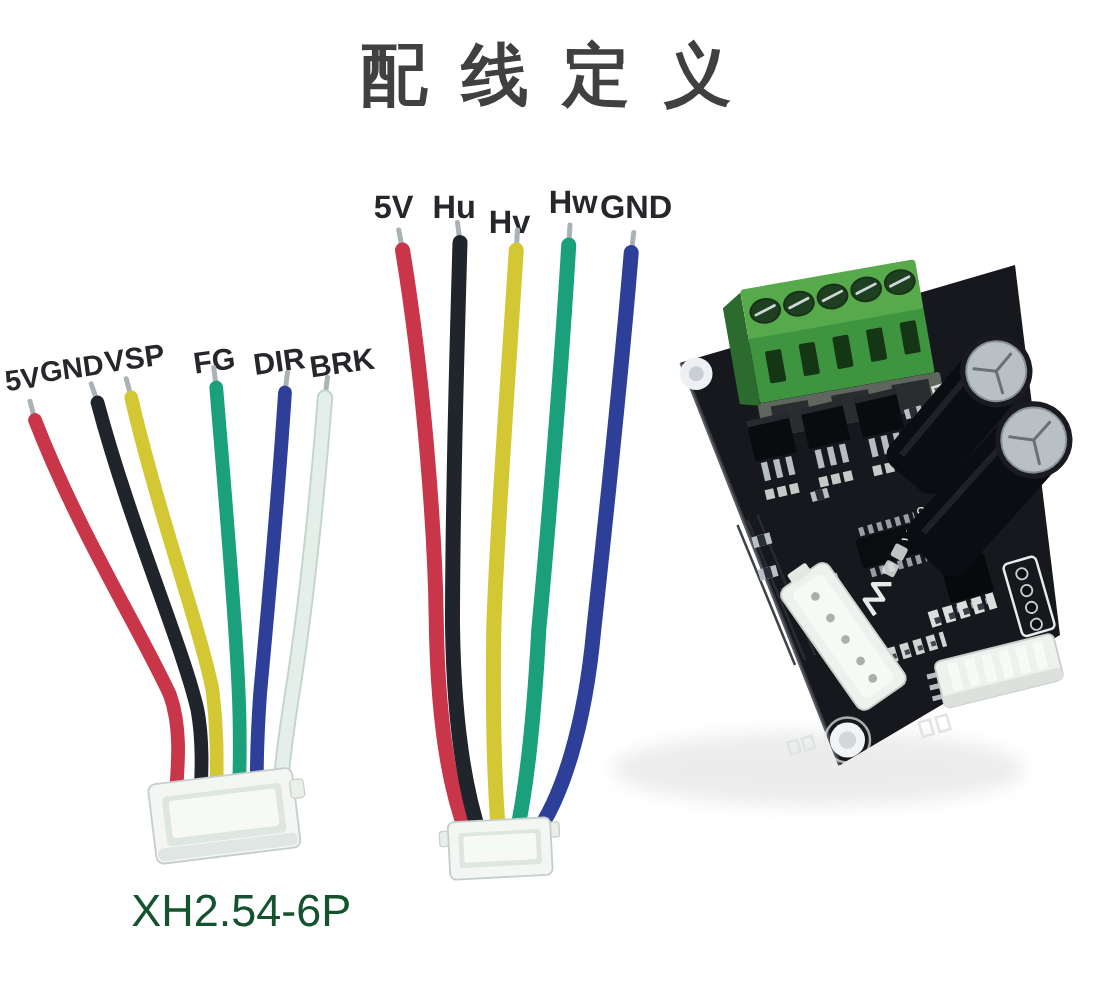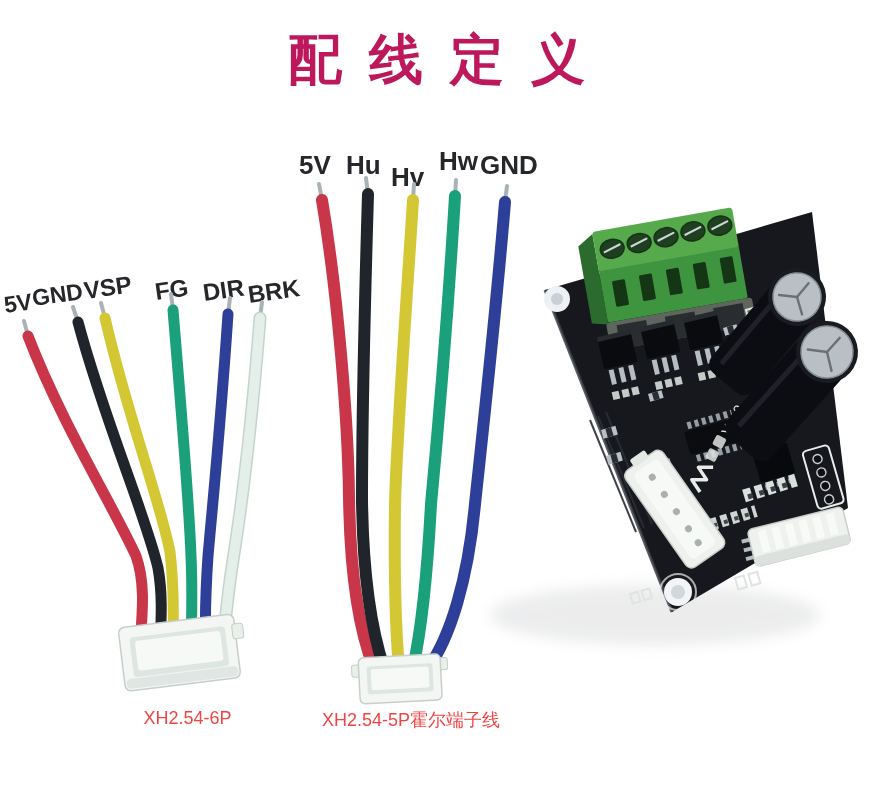--- a/index.html
+++ b/index.html
@@ -2,29 +2,29 @@
 <html><head>
 <meta charset="utf-8">
 <style>
   html,body{margin:0;padding:0;background:#ffffff;}
   .stage{
     position:relative;width:879px;height:791px;background:#ffffff;
     overflow:hidden;font-family:"Liberation Sans", sans-serif;
   }
   .title{
     position:absolute;left:0;top:24px;width:100%;text-align:center;
-    font-size:54px;font-weight:800;color:#be185d;letter-spacing:6px;
+    font-size:54px;font-weight:800;color:#404040;letter-spacing:6px;
   }
   .pin-label{
     position:absolute;color:#26272b;font-weight:600;white-space:nowrap;
   }
   .h6 .pin-label{font-size:24px;transform:rotate(-8deg);transform-origin:left bottom;}
   .h5 .pin-label{font-size:26px;font-weight:600;}
   .caption{
-    position:absolute;font-size:18px;color:#ef4444;white-space:nowrap;
+    position:absolute;font-size:36px;color:#14532d;white-space:nowrap;
   }
   svg{position:absolute;left:0;top:0;}
   text{font-family:"Liberation Sans", sans-serif;}
 </style>
 </head>
 <body>
 
 <div class="stage">
 
   <div class="title">配 线 定 义</div>
@@ -40,21 +40,20 @@
 
   <div class="h5">
     <span class="pin-label" style="left:299px;top:150px;">5V</span>
     <span class="pin-label" style="left:346px;top:150px;">Hu</span>
     <span class="pin-label" style="left:391px;top:162px;">Hv</span>
     <span class="pin-label" style="left:439px;top:146px;">Hw</span>
     <span class="pin-label" style="left:480px;top:150px;">GND</span>
   </div>
 
   <div class="caption" style="left:105px;top:708px;width:165px;text-align:center;">XH2.54-6P</div>
-  <div class="caption" style="left:322px;top:708px;">XH2.54-5P霍尔端子线</div>
 
   <svg width="879" height="791" viewBox="0 0 879 791">
     <defs>
       <filter id="soft" x="-40%" y="-40%" width="180%" height="180%">
         <feGaussianBlur stdDeviation="7"></feGaussianBlur>
       </filter>
     </defs>
 
     <g>
 

